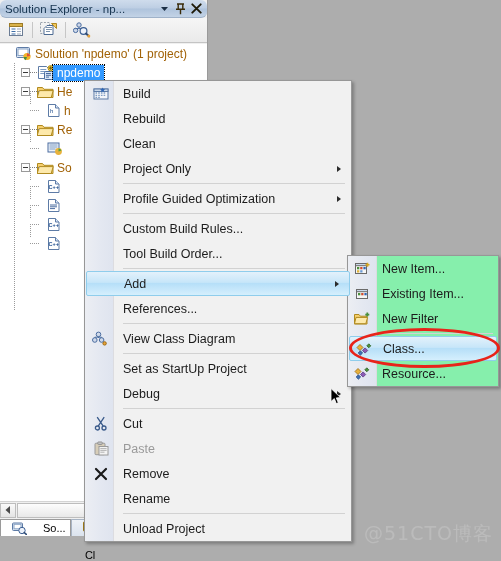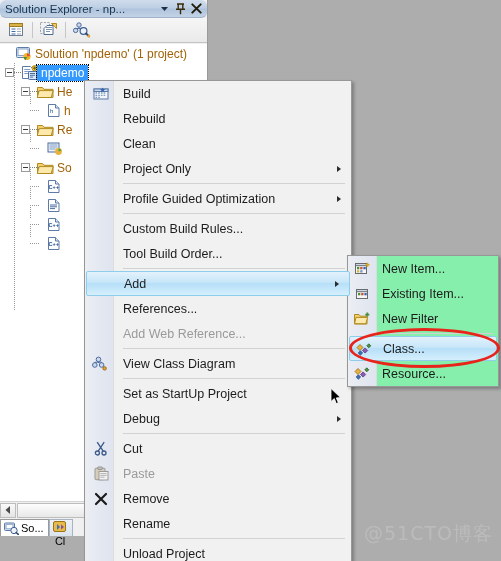--- a/index.html
+++ b/index.html
@@ -64,21 +64,21 @@
   }
   #hs-left{width:16px;height:15px;background:linear-gradient(to bottom,#fafafa,#e4e4e4);
     border:1px solid #bdbdbd;box-sizing:border-box;display:flex;align-items:center;justify-content:center;}
   #hs-thumb{height:15px;width:175px;margin-left:1px;background:linear-gradient(to bottom,#fdfdfd,#e8e8e8);
     border:1px solid #bdbdbd;box-sizing:border-box;}
   #tabstrip{
     position:absolute;left:0;bottom:0;width:207px;height:18px;
     background:#f0f0f0;display:flex;align-items:flex-end;
   }
   .dtab{
-    height:17px;display:flex;align-items:center;gap:2px;padding:0 4px 0 3px;
+    height:17px;display:flex;align-items:center;gap:16px;padding:0 4px 0 11px;
     font-size:11px;box-sizing:border-box;white-space:nowrap;
   }
   .dtab.active{background:#ffffff;border:1px solid #9a9a9a;border-bottom:none;}
   .dtab.inactive{background:linear-gradient(to bottom,#eef2f7,#dbe3ee);border:1px solid #a8b4c4;border-bottom:none;flex-direction:column;}
   
   #ctx{
     position:absolute;left:84px;top:80px;width:268px;
     background:#f1f1f1;border:1px solid #979797;box-sizing:border-box;
     box-shadow:2px 2px 3px rgba(0,0,0,.28);
   }
@@ -193,21 +193,21 @@
           <rect x="0.5" y="1.5" width="13" height="10" rx="1" fill="#dfe8f4" stroke="#5d7ba6"></rect>
           <rect x="2" y="3" width="10" height="6.5" fill="#ffffff" stroke="#8aa4c6"></rect>
           <circle cx="11" cy="10.5" r="3.6" fill="#f0b429"></circle>
           <path d="M11 7.2 a3.6 3.6 0 0 1 3.4 2.5 l-3.4 0.8 z" fill="#e0503c"></path>
           <path d="M7.6 11 a3.6 3.6 0 0 0 2.2 3.2 l1.2 -3.2 z" fill="#4a8f3c"></path>
         </svg>
       </span>
       <span class="tlabel">Solution 'npdemo' (1 project)</span>
     </div>
 
-    <div class="trow" style="padding-left:4px;">
+    <div class="trow" style="padding-left:20px;">
       <span class="tw">
         <span class="exp"></span>
         <span class="dots"></span>
       </span>
       <span style="display:inline-block;width:5px;"></span>
       <span style="display:inline-flex;">
         <svg width="16" height="15" viewBox="0 0 16 15">
           <path d="M1.5 1.5 h8 l3 3 v9 h-11 z" fill="#ffffff" stroke="#5d7ba6"></path>
           <path d="M3.3 4.5h6 M3.3 6.5h6 M3.3 8.5h5" stroke="#7e9cc2" stroke-width="1"></path>
           <rect x="7.5" y="6.5" width="8" height="8" rx="1" fill="#dce8f7" stroke="#4b6da0"></rect>
@@ -434,23 +434,20 @@
 
   <div class="mi hl">
     <span>Add</span>
     <span class="arrow"></span>
   </div>
 
   <div class="mi">
     <span>References...</span>
   </div>
 
-  <div class="mi disabled">
-    <span>Add Web Reference...</span>
-  </div>
 
   <div class="msep"></div>
 
   <div class="mi">
     <span class="ico">
       <svg width="18" height="16" viewBox="0 0 18 16">
         <circle cx="6.5" cy="3.4" r="2.3" fill="#cfd9ea" stroke="#4b6da0"></circle>
         <circle cx="2.8" cy="9" r="2.3" fill="#cfd9ea" stroke="#4b6da0"></circle>
         <circle cx="9.6" cy="9" r="2.3" fill="#cfd9ea" stroke="#4b6da0"></circle>
         <path d="M6.5 5.8 v1.2 M2.8 6.7 v-.5 h6.8 v.5" stroke="#4b6da0" fill="none"></path>

